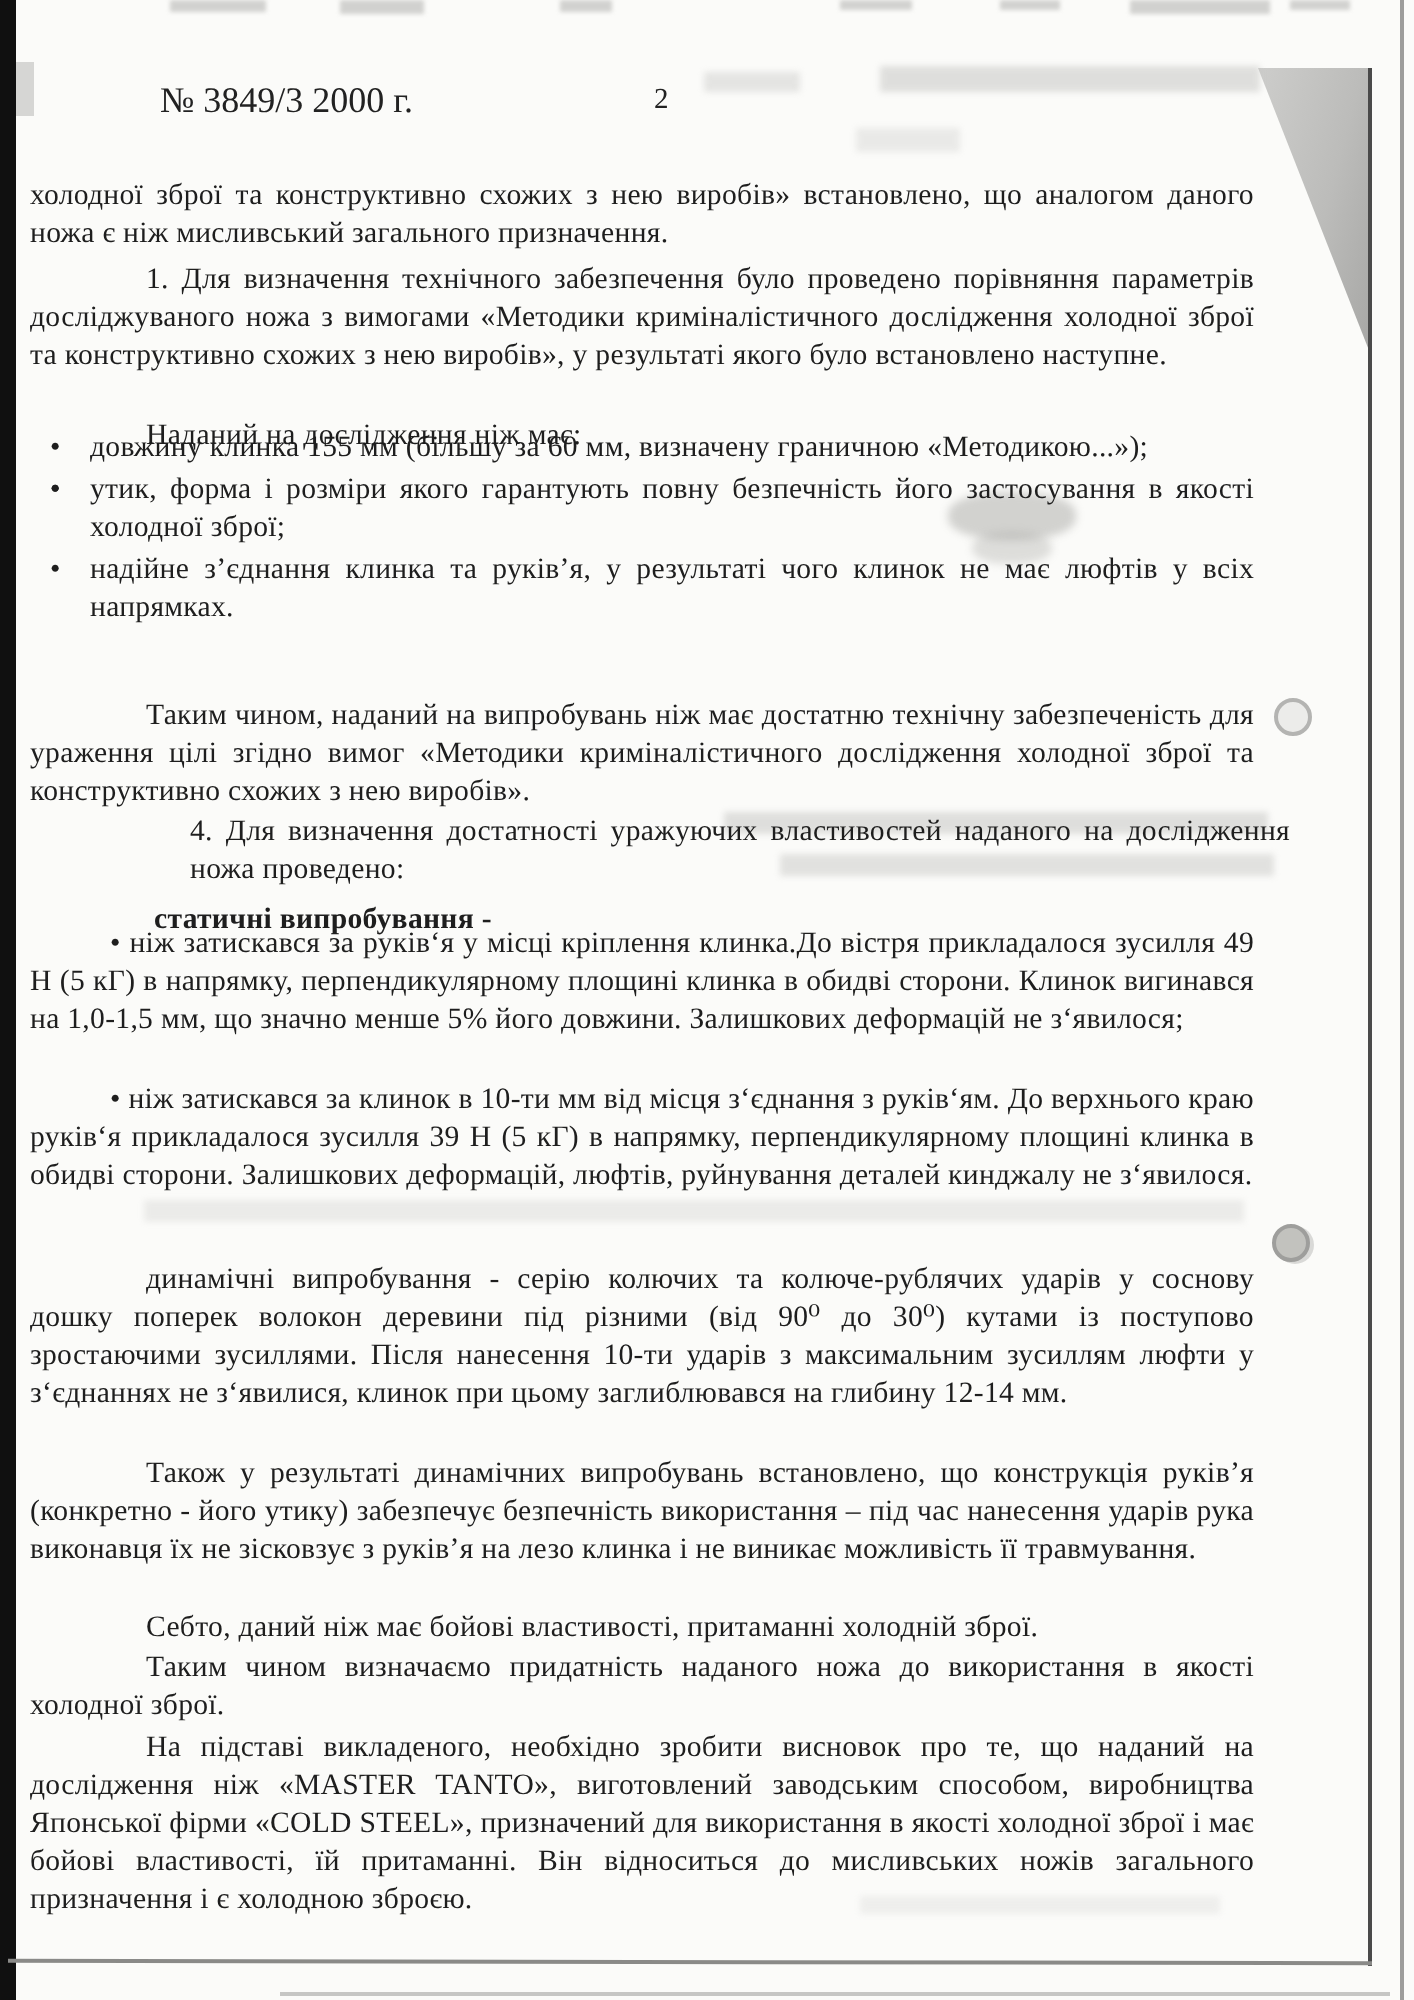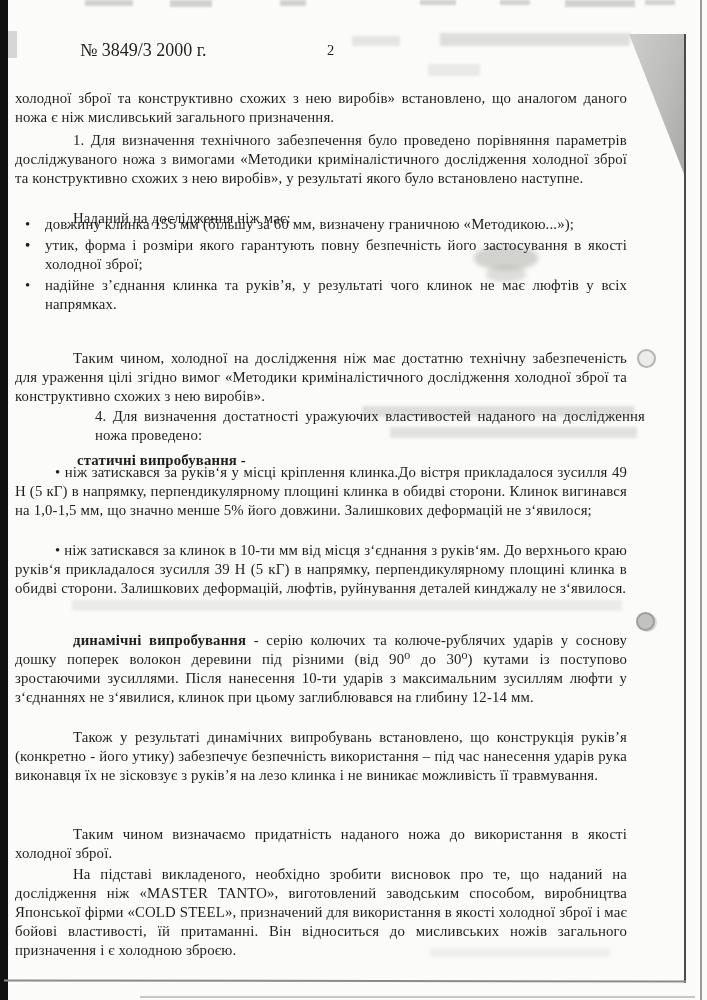--- a/index.html
+++ b/index.html
@@ -58,21 +58,21 @@
   .p5{top:392px;left:95px;width:550px;}
   .stat{top:429px;left:77px;width:568px;font-weight:bold;margin-top:22px;}
   .sb1{top:448px;}
   .sb2{top:526px;}
   .sbul{text-indent:40px;}
   .dyn{top:616px;}
   .p6{top:713px;}
   .p7{top:790px;}
   .p8{top:810px;}
   .p9{top:850px;}
-  .bold{font-weight:bold;}
+  .bold{font-weight:normal;}
 </style>
 </head>
 <body>
 
 <div class="page">
 
   <div class="left-edge"></div>
   <div class="left-notch"></div>
   <div class="corner-fold"></div>
   <div class="vline-right"></div>
@@ -116,26 +116,27 @@
     <div class="bitem">
       <span class="mark">•</span>
       <span>утик, форма і розміри якого гарантують повну безпечність його застосування в якості холодної зброї;</span>
     </div>
     <div class="bitem">
       <span class="mark">•</span>
       <span>надійне з’єднання клинка та руків’я, у результаті чого клинок не має люфтів у всіх напрямках.</span>
     </div>
   </div>
 
-  <p class="txt col p4 ind">Таким чином, холодної на дослідження ніж має достатню технічну забезпеченість для ураження цілі згідно вимог «Методики криміналістичного дослідження холодної зброї та конструктивно схожих з нею виробів».</p>
+  <p class="txt col p4 ind">Таким чином, наданий на випробувань ніж має достатню технічну забезпеченість для ураження цілі згідно вимог «Методики криміналістичного дослідження холодної зброї та конструктивно схожих з нею виробів».</p>
   <p class="txt p5">4. Для визначення достатності уражуючих властивостей наданого на дослідження ножа проведено:</p>
   <p class="txt stat">статичні випробування -</p>
 
   <p class="txt col sb1 sbul"><span>•</span> <span>ніж затискався за руків‘я у місці кріплення клинка.До вістря прикладалося зусилля 49 Н (5 кГ) в напрямку, перпендикулярному площині клинка в обидві сторони. Клинок вигинався на 1,0-1,5 мм, що значно менше 5% його довжини. Залишкових деформацій не з‘явилося;</span></p>
   <p class="txt col sb2 sbul"><span>•</span> <span>ніж затискався за клинок в 10-ти мм від місця з‘єднання з руків‘ям. До верхнього краю руків‘я прикладалося зусилля 39 Н (5 кГ) в напрямку, перпендикулярному площині клинка в обидві сторони. Залишкових деформацій, люфтів, руйнування деталей кинджалу не з‘явилося.</span></p>
 
   <p class="txt col dyn ind"><span class="bold">динамічні випробування</span><span> - серію колючих та колюче-рублячих ударів у соснову дошку поперек волокон деревини під різними (від 90⁰ до 30⁰) кутами із поступово зростаючими зусиллями. Після нанесення 10-ти ударів з максимальним зусиллям люфти у з‘єднаннях не з‘явилися, клинок при цьому заглиблювався на глибину 12-14 мм.</span></p>
 
   <p class="txt col p6 ind">Також у результаті динамічних випробувань встановлено, що конструкція руків’я (конкретно - його утику) забезпечує безпечність використання – під час нанесення ударів рука виконавця їх не зісковзує з руків’я на лезо клинка і не виникає можливість її травмування.</p>
+  <p class="txt col p7 ind">Себто, даний ніж має бойові властивості, притаманні холодній зброї.</p>
   <p class="txt col p9 ind">На підставі викладеного, необхідно зробити висновок  про те, що наданий на дослідження ніж «MASTER TANTO», виготовлений заводським способом, виробництва Японської фірми «COLD STEEL», призначений для використання в якості холодної зброї і має бойові властивості, їй притаманні. Він відноситься до мисливських ножів загального призначення і є холодною зброєю.</p>
   <p class="txt col p8 ind">Таким чином визначаємо придатність наданого ножа до використання в якості холодної зброї.</p>
 
 </div>
 
 </body></html>

